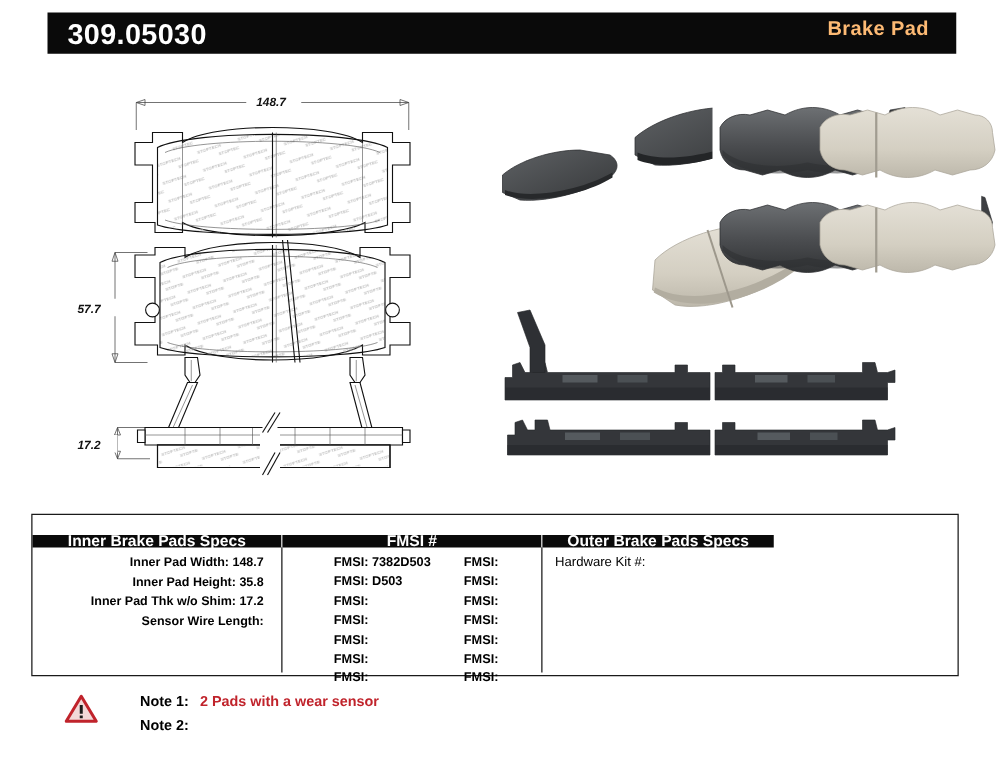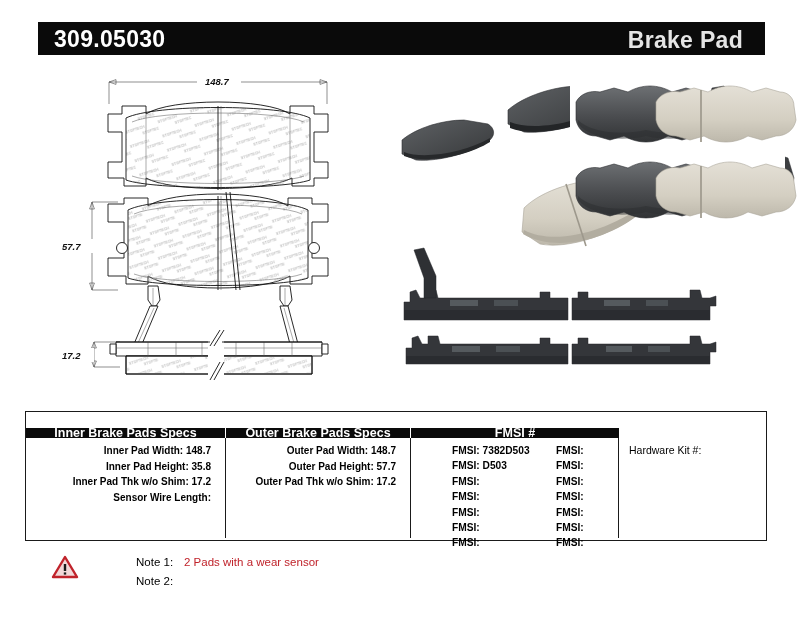--- a/index.html
+++ b/index.html
@@ -4,23 +4,23 @@
 <style>
   html,body{margin:0;padding:0;}
   body{
     width:800px;height:619px;background:#ffffff;
     font-family:"Liberation Sans", sans-serif;
     color:#000;overflow:hidden;position:relative;
   }
   .sheet{position:absolute;left:0;top:0;width:800px;height:619px;}
 
   
-  .hdr{position:absolute;left:38px;top:22px;width:727px;height:33px;background:#0a0a0a;}
+  .hdr{position:absolute;left:38px;top:10px;width:727px;height:33px;background:#0a0a0a;}
   .hdr-left{position:absolute;left:16px;top:4px;font-size:23px;font-weight:bold;color:#fff;letter-spacing:.3px;}
-  .hdr-right{position:absolute;right:22px;top:5px;font-size:23px;font-weight:bold;color:#e5e5e5;letter-spacing:.3px;}
+  .hdr-right{position:absolute;right:22px;top:5px;font-size:16px;font-weight:bold;color:#fdba74;letter-spacing:.3px;}
 
   
   .draw{position:absolute;left:30px;top:62px;width:360px;height:330px;}
   .photos{position:absolute;left:390px;top:62px;width:390px;height:330px;}
 
   svg{display:block;overflow:visible;}
   .ln{fill:none;stroke:#111;stroke-width:.9;}
   .lnf{fill:#fff;stroke:#111;stroke-width:.9;}
   .thin{fill:none;stroke:#555;stroke-width:.5;}
   .dim{fill:none;stroke:#444;stroke-width:.6;}
@@ -41,21 +41,21 @@
   .spec-row{font-size:10px;font-weight:bold;text-align:right;padding-right:14px;line-height:15.5px;white-space:nowrap;}
   .fmsi-wrap{padding-left:10px;}
   .fmsi-row{display:flex;font-size:10.2px;font-weight:bold;line-height:15.4px;}
   .fmsi-a{width:104px;white-space:nowrap;margin-left:31px;}
   .fmsi-b{white-space:nowrap;}
   .rel-row{font-size:10.5px;font-weight:normal;padding-left:10px;line-height:15.5px;}
 
   
   .notes{position:absolute;left:52px;top:553px;display:flex;align-items:flex-start;}
   .warn{width:26px;height:24px;margin-top:2px;margin-right:34px;}
-  .noteline{font-size:11.5px;font-weight:normal;line-height:19px;white-space:nowrap;margin-left:24px;}
+  .noteline{font-size:11.5px;font-weight:bold;line-height:19px;white-space:nowrap;}
   .note-lbl{display:inline-block;width:48px;}
   .note-val{color:#c0232b;}
 </style>
 </head>
 <body>
 
 <div class="sheet">
 
   <div class="hdr">
     <div class="hdr-left">309.05030</div>
@@ -301,37 +301,32 @@
         <path fill="#2a2c30" d="M182,294 L320,294 L320,302 L182,302 Z"></path>
         <rect x="216" y="284" width="26" height="6" fill="#555a5e"></rect>
         <rect x="258" y="284" width="22" height="6" fill="#4b5054"></rect>
       </g>
     </svg>
   </div>
 
   <div class="tbl">
     <div class="thead">
       <div class="th c1">Inner Brake Pads Specs</div>
+      <div class="th c3">FMSI #</div>
       <div class="th c2">Outer Brake Pads Specs</div>
-      <div class="th c3">FMSI #</div>
     </div>
     <div class="tbody">
 
       <div class="td c1">
         <div class="spec-row">Inner Pad Width: 148.7</div>
         <div class="spec-row">Inner Pad Height: 35.8</div>
         <div class="spec-row">Inner Pad Thk w/o Shim: 17.2</div>
         <div class="spec-row">Sensor Wire Length:</div>
       </div>
 
-      <div class="td c2">
-        <div class="spec-row">Outer Pad Width: 148.7</div>
-        <div class="spec-row">Outer Pad Height: 57.7</div>
-        <div class="spec-row">Outer Pad Thk w/o Shim: 17.2</div>
-      </div>
 
       <div class="td c3 fmsi-wrap">
         <div class="fmsi-row">
           <span class="fmsi-a">FMSI:  7382D503</span>
           <span class="fmsi-b">FMSI:</span>
         </div>
         <div class="fmsi-row">
           <span class="fmsi-a">FMSI:  D503</span>
           <span class="fmsi-b">FMSI:</span>
         </div>

